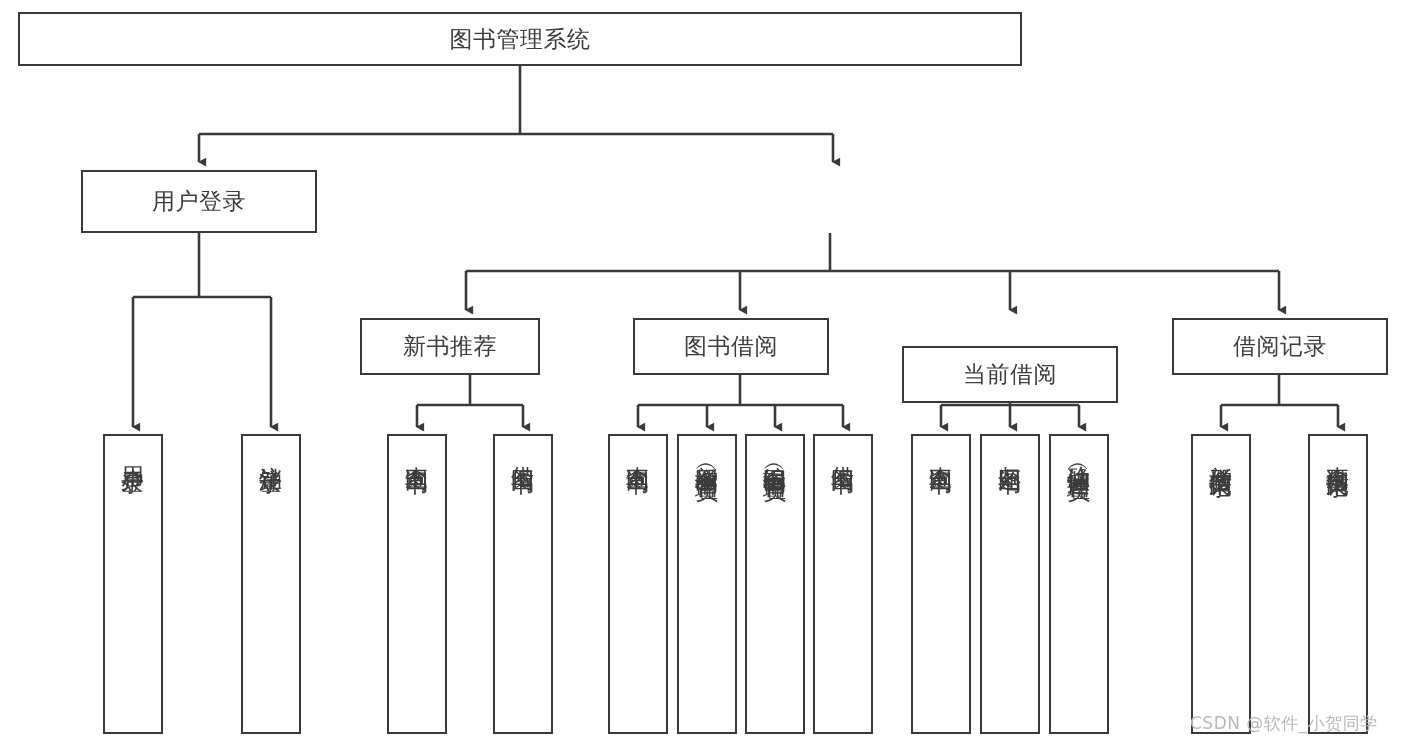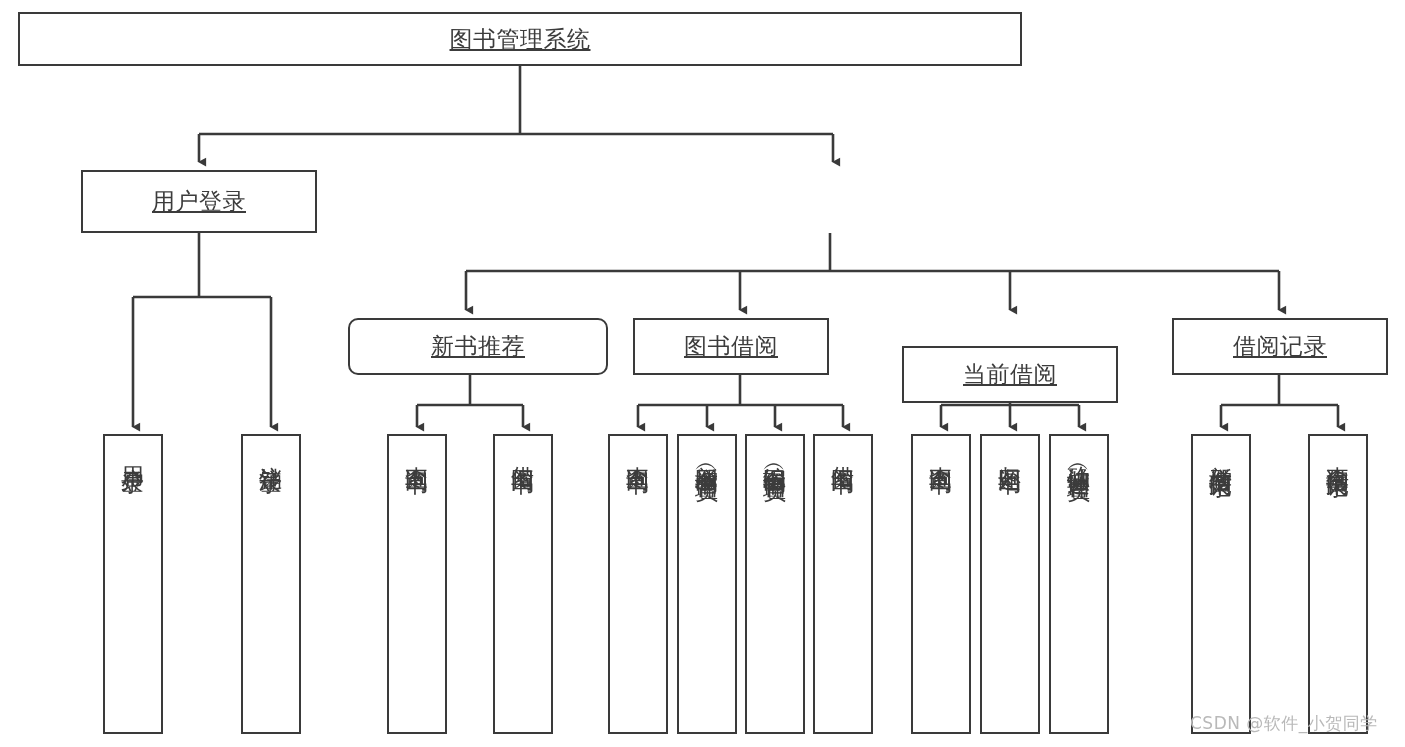--- a/index.html
+++ b/index.html
@@ -39,21 +39,20 @@
     color: #3c3c3c;
   }
   .node .label {
     text-align: center;
     line-height: 1.25;
     letter-spacing: 0.5px;
     white-space: nowrap;
   }
   .node.horiz .label {
     font-size: 23px;
-    text-decoration: underline;
   }
   .node.root .label {
     font-size: 23px;
   }
   .node.vert {
     align-items: flex-start;
     justify-content: center;
     padding-top: 12px;
   }
   .node.vert .label {
@@ -134,21 +133,21 @@
   </svg>
 
   <div class="node root horiz" style="left:18px; top:12px; width:1004px; height:54px;">
     <span class="label">图书管理系统</span>
   </div>
 
   <div class="node horiz" style="left:81px; top:170px; width:236px; height:63px;">
     <span class="label">用户登录</span>
   </div>
 
-  <div class="node horiz" style="left:348px; top:318px; width:260px; height:57px;border-radius:10px;">
+  <div class="node horiz" style="left:360px; top:318px; width:180px; height:57px;">
     <span class="label">新书推荐</span>
   </div>
   <div class="node horiz" style="left:633px; top:318px; width:196px; height:57px;">
     <span class="label">图书借阅</span>
   </div>
   <div class="node horiz" style="left:902px; top:318px; width:216px; height:57px;margin-top:28px;">
     <span class="label">当前借阅</span>
   </div>
   <div class="node horiz" style="left:1172px; top:318px; width:216px; height:57px;">
     <span class="label">借阅记录</span>

